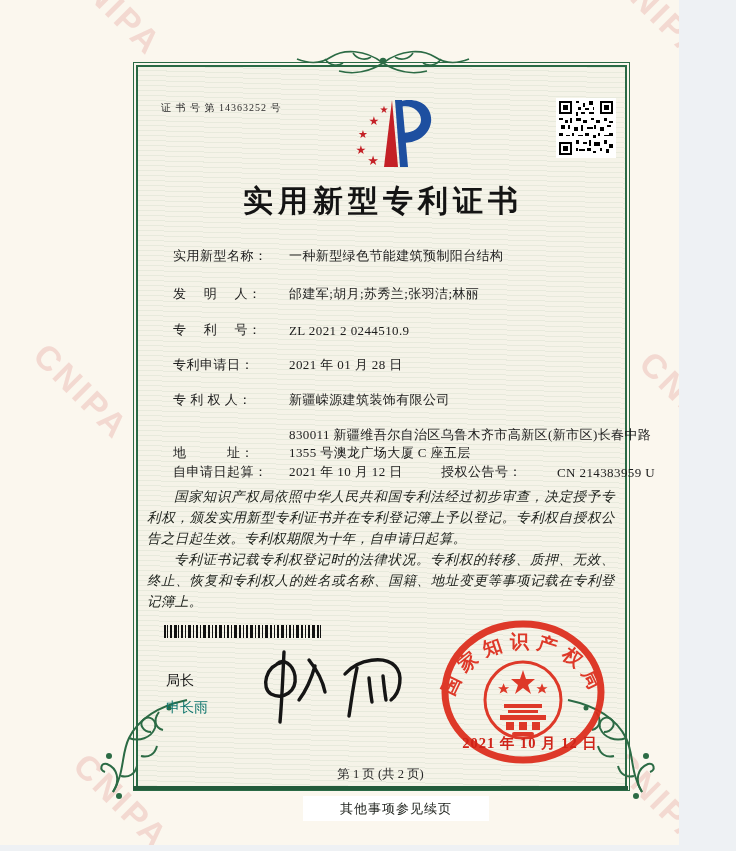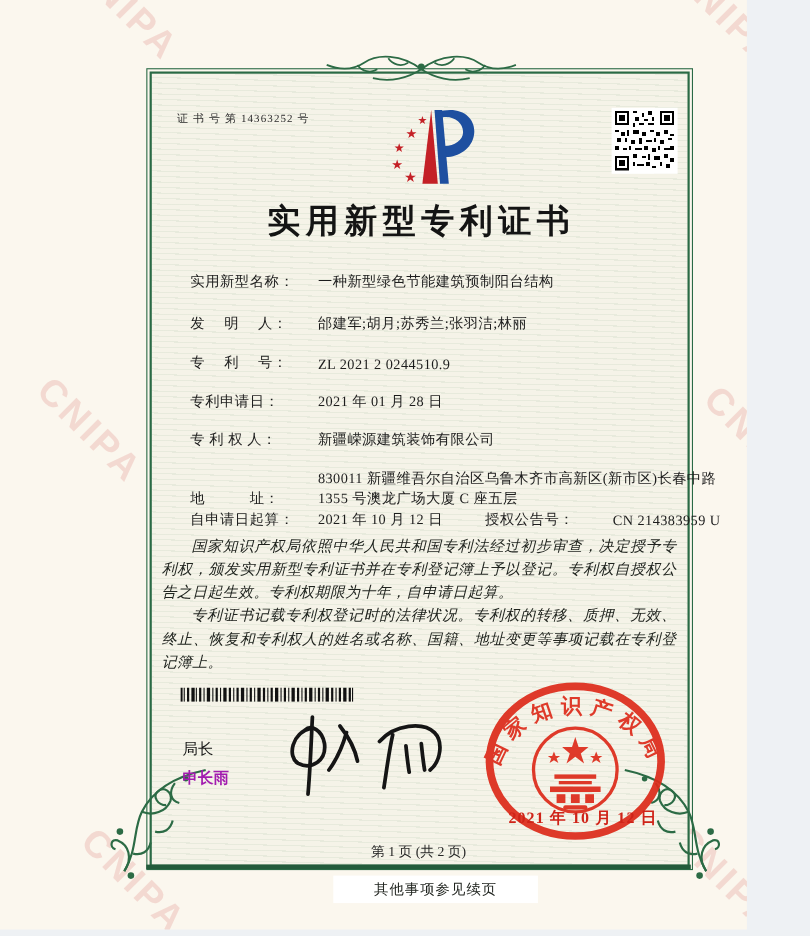--- a/index.html
+++ b/index.html
@@ -34,21 +34,21 @@
   .fvalue{letter-spacing:0.4px;margin-left:12px;}
   .fvalue.wrap{white-space:normal;width:378px;line-height:18px;}
   .fvalue.w1{width:136px;flex:none;}
 
   .body-paras{position:absolute;left:147px;top:486px;width:468px;font-size:13.5px;font-style:italic;
               color:#20241f;line-height:21px;text-align:justify;letter-spacing:0.4px;}
   .body-paras p{margin:0;text-indent:2em;}
 
   .barcode{position:absolute;left:164px;top:625px;width:158px;height:13px;}
   .role{position:absolute;left:166px;top:672px;font-size:14px;color:#151515;font-family:"Liberation Sans","DejaVu Sans",sans-serif;}
-  .signer{position:absolute;left:166px;top:699px;font-size:14px;color:#a21caf;font-family:"Liberation Sans","DejaVu Sans",sans-serif;font-weight:bold;}
+  .signer{position:absolute;left:166px;top:699px;font-size:14px;color:#0f766e;font-family:"Liberation Sans","DejaVu Sans",sans-serif;}
   .signature{position:absolute;left:253px;top:648px;width:155px;height:76px;}
 
   .seal{position:absolute;left:438px;top:620px;width:170px;height:148px;opacity:0.93;}
   .seal-date{position:absolute;left:452px;top:734px;width:156px;text-align:center;font-size:14.5px;
              color:#cf2318;letter-spacing:1px;font-weight:bold;}
 
   .page-info{position:absolute;left:133px;top:766px;width:495px;text-align:center;font-size:12.5px;color:#262626;}
   .footer-note-box{position:absolute;left:303px;top:796px;width:186px;height:25px;background:#ffffff;
                    display:flex;align-items:center;justify-content:center;}
   .footer-note{font-size:13px;color:#20241f;letter-spacing:1px;}

